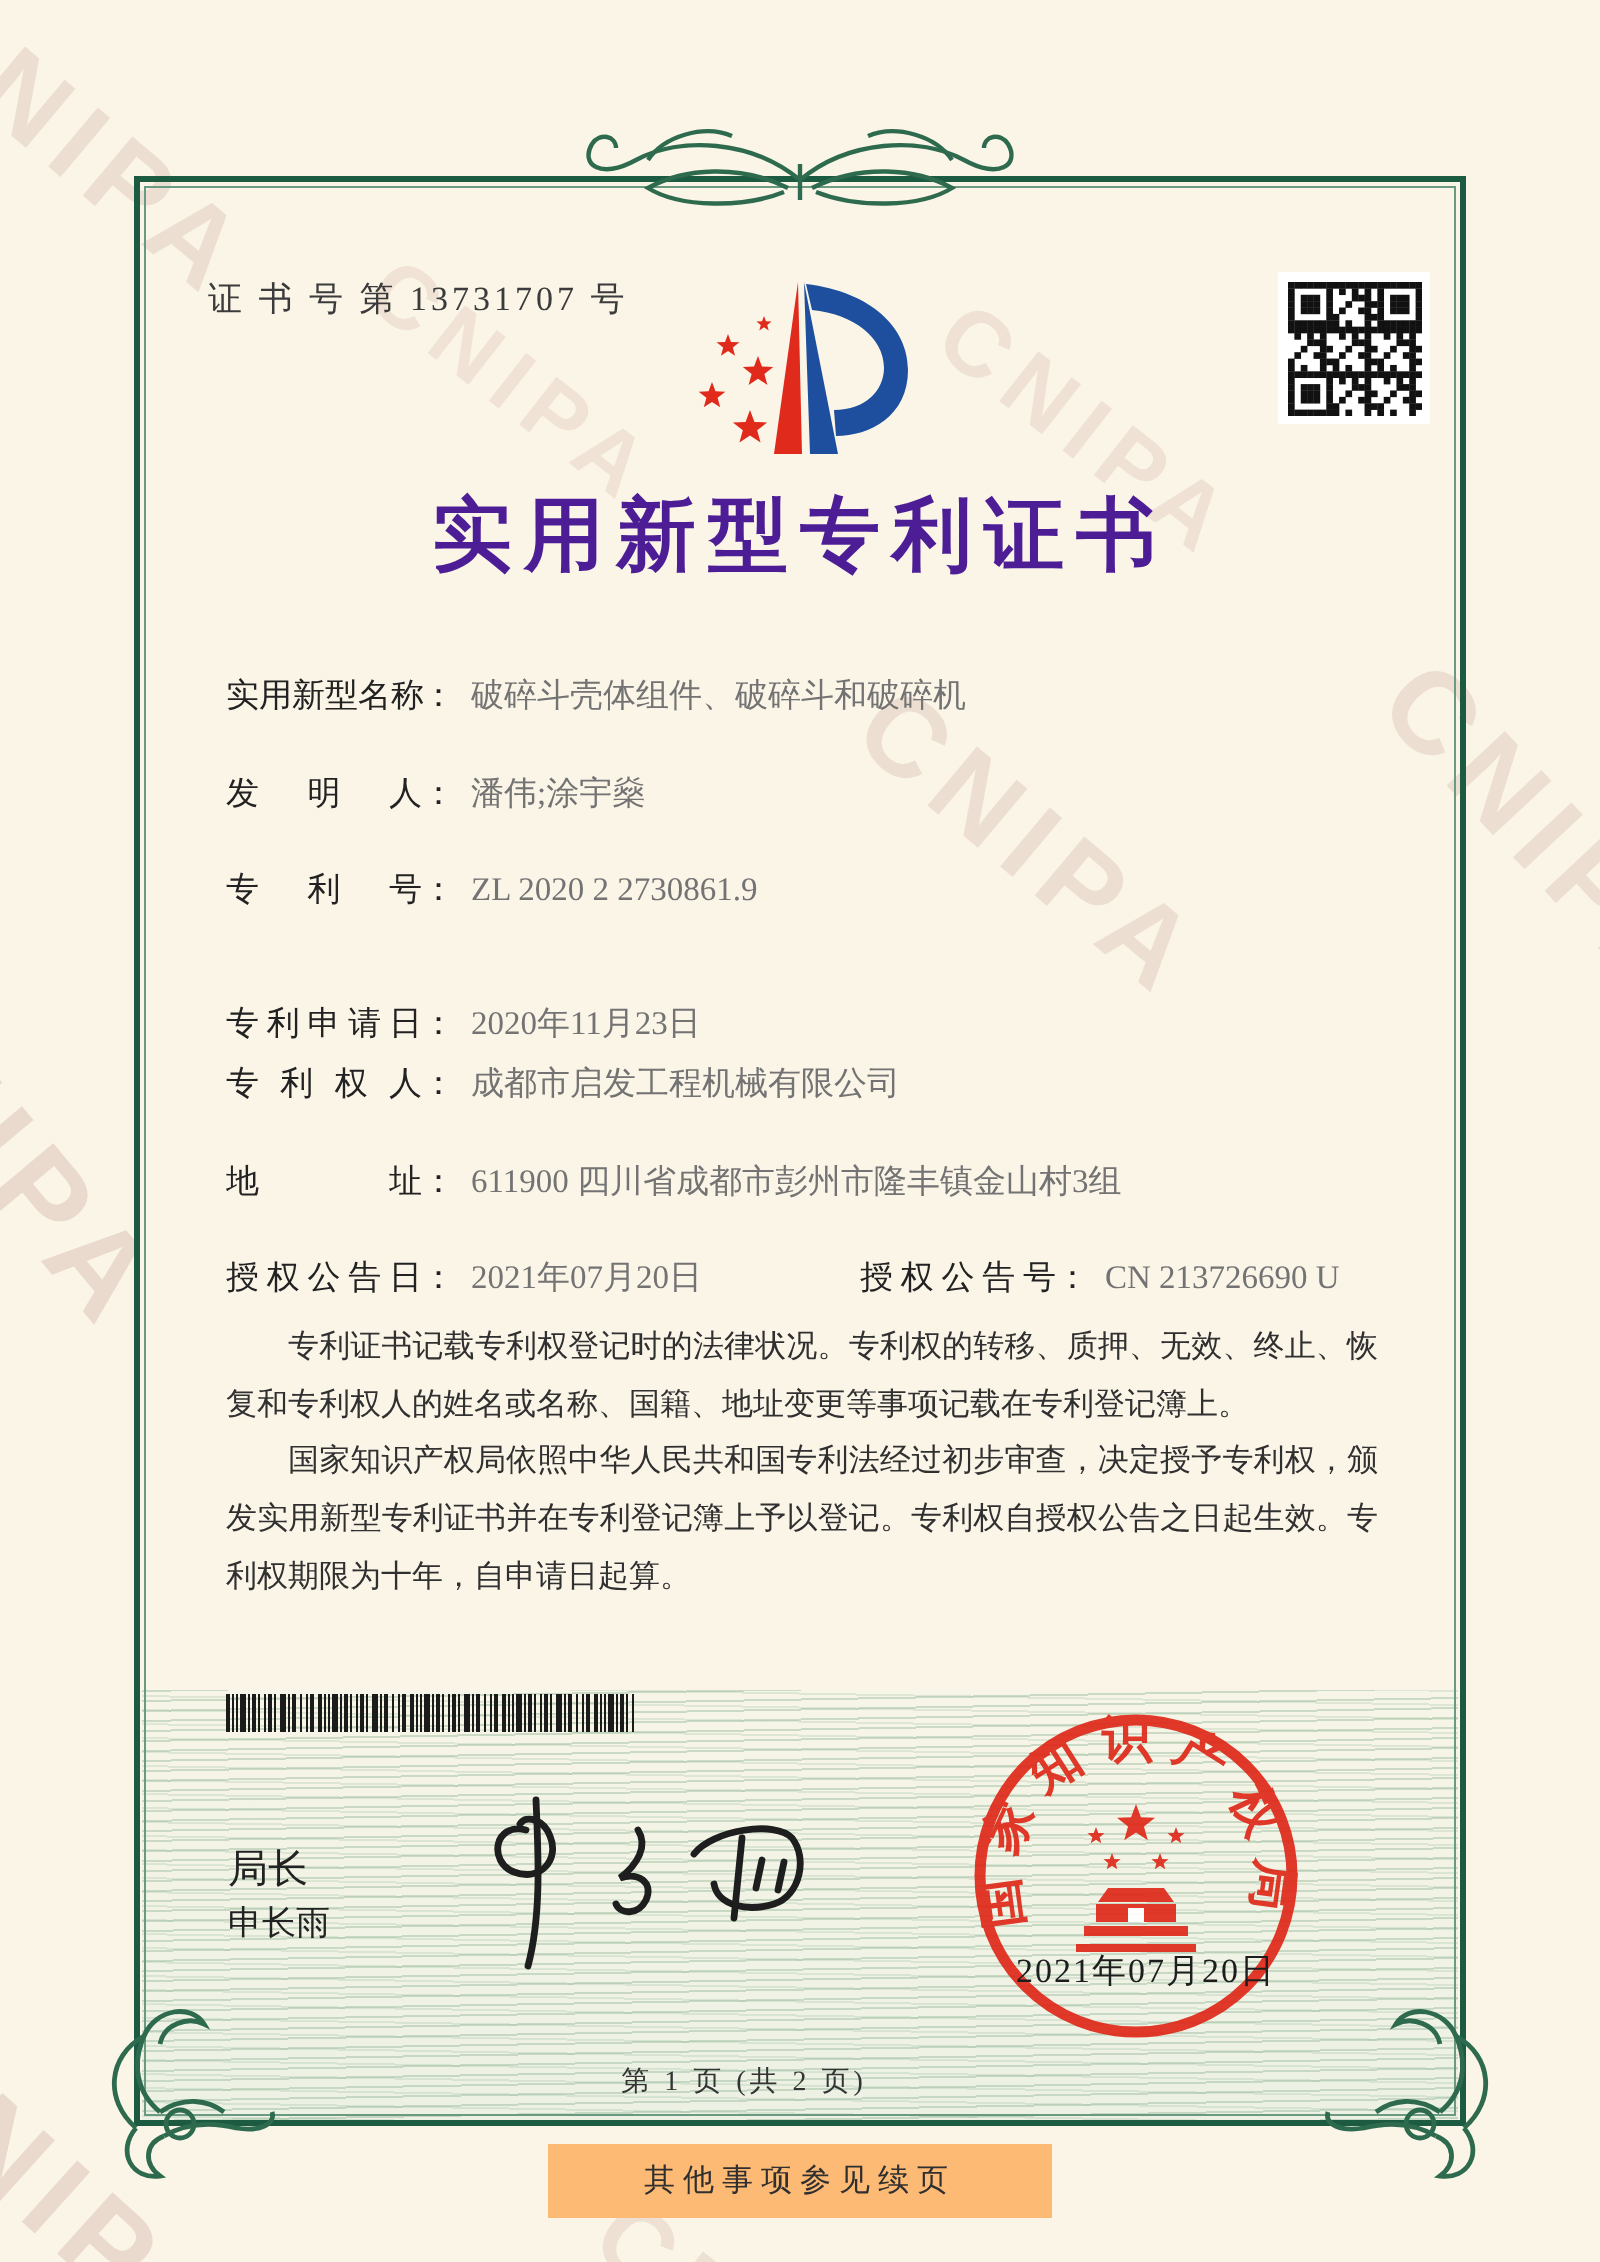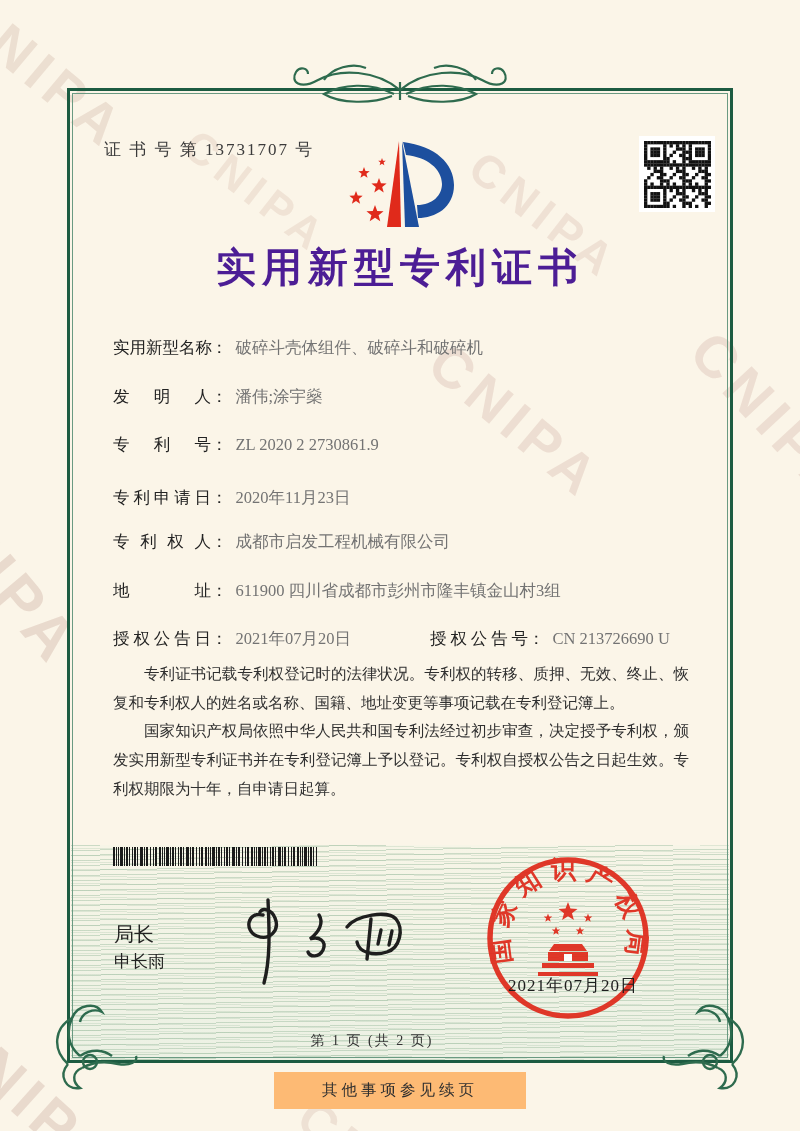--- a/index.html
+++ b/index.html
@@ -409,21 +409,21 @@
 
   <div class="frow" style="top:337px;">
     <span class="flabel">实用新型名称</span><span class="fcolon">：</span><span class="fvalue">破碎斗壳体组件、破碎斗和破碎机</span>
   </div>
   <div class="frow" style="top:386px;">
     <span class="flabel">发明人</span><span class="fcolon">：</span><span class="fvalue">潘伟;涂宇燊</span>
   </div>
   <div class="frow" style="top:434px;">
     <span class="flabel">专利号</span><span class="fcolon">：</span><span class="fvalue">ZL 2020 2 2730861.9</span>
   </div>
-  <div class="frow" style="top:487px;">
+  <div class="frow" style="top:501px;">
     <span class="flabel">专利申请日</span><span class="fcolon">：</span><span class="fvalue">2020年11月23日</span>
   </div>
   <div class="frow" style="top:531px;">
     <span class="flabel">专利权人</span><span class="fcolon">：</span><span class="fvalue">成都市启发工程机械有限公司</span>
   </div>
   <div class="frow" style="top:580px;">
     <span class="flabel">地址</span><span class="fcolon">：</span><span class="fvalue">611900 四川省成都市彭州市隆丰镇金山村3组</span>
   </div>
   <div class="frow" style="top:628px;">
     <span class="flabel">授权公告日</span><span class="fcolon">：</span><span class="fvalue">2021年07月20日</span>

